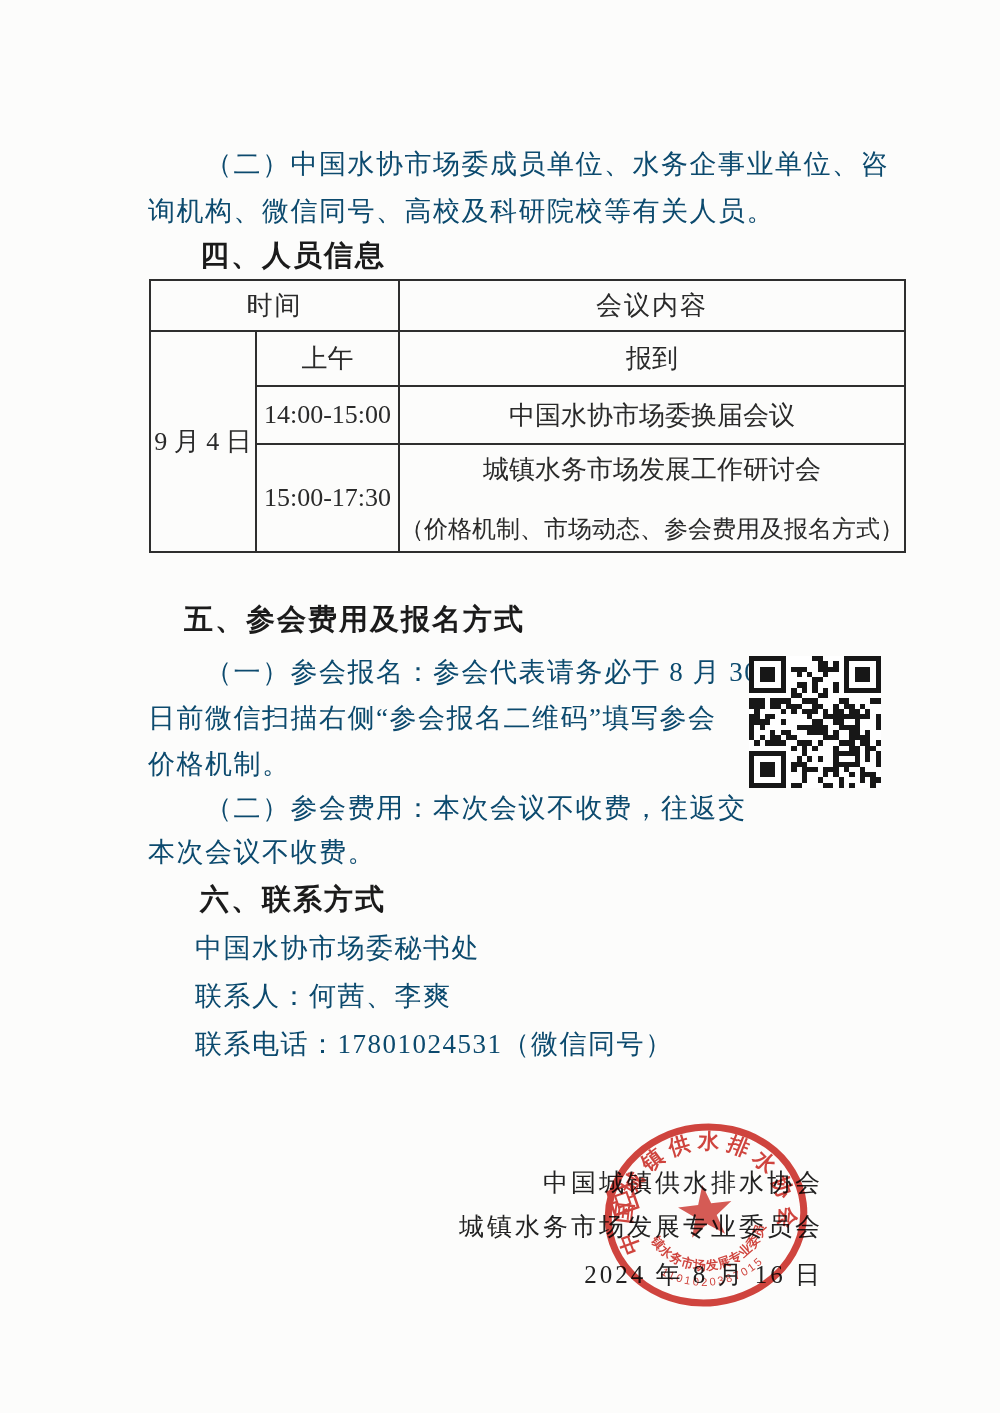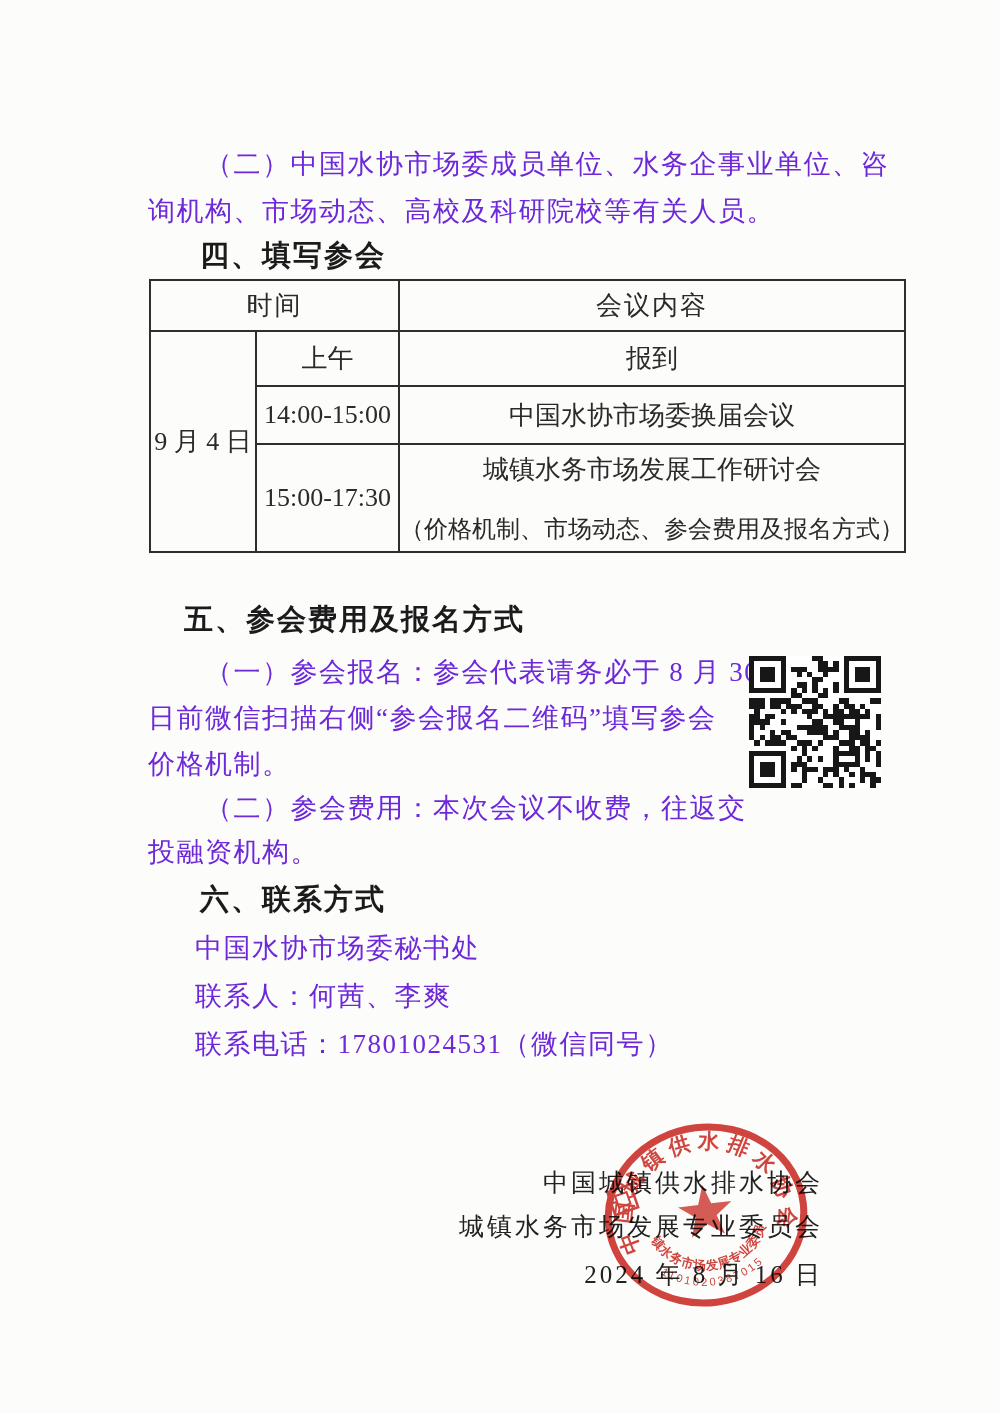--- a/index.html
+++ b/index.html
@@ -5,21 +5,21 @@
   html,body{margin:0;padding:0;}
   body{
     width:1000px;height:1413px;position:relative;
     background:#fcfcfb;
     font-family:"Liberation Serif","DejaVu Serif",serif;
     color:#262626;overflow:hidden;
   }
   .abs{position:absolute;}
   .bline{
     white-space:nowrap;font-size:27px;letter-spacing:1.5px;
-    line-height:44px;height:44px;color:#6d28d9;
+    line-height:44px;height:44px;color:#0c4a6e;
   }
   .indent{padding-left:57px;}
   .heading{
     font-family:"Liberation Sans","DejaVu Sans",sans-serif;
     font-weight:700;font-size:29px;letter-spacing:2px;color:#1b1b1b;
     white-space:nowrap;
   }
   table.sched{
     border-collapse:collapse;table-layout:fixed;
     font-size:26px;color:#2a2a2a;border-radius:14px;
@@ -41,23 +41,23 @@
   }
   #qr-svg{
     position:absolute;left:749px;top:656px;width:132px;height:132px;
     shape-rendering:crispEdges;fill:#171717;background:#fff;
   }
 </style>
 </head>
 <body>
 
 <div class="abs bline indent" style="left:148px;top:142px;width:730px">（二）中国水协市场委成员单位、水务企事业单位、咨</div>
-<div class="abs bline" style="left:148px;top:189px;width:730px">询机构、市场动态、高校及科研院校等有关人员。</div>
-
-<div class="abs heading" style="left:200px;top:236px">四、填写参会</div>
+<div class="abs bline" style="left:148px;top:189px;width:730px">询机构、微信同号、高校及科研院校等有关人员。</div>
+
+<div class="abs heading" style="left:200px;top:236px">四、人员信息</div>
 
 <table class="sched abs" style="left:149px;top:279px">
   <colgroup>
       <col style="width:106px">
       <col style="width:143px">
       <col style="width:468px">
     </colgroup>
   <tbody>
       <tr style="height:51px">
     <th colspan="2">时间</th>
@@ -394,21 +394,21 @@
     <rect x="8" y="24" width="1" height="1"></rect>
     <rect x="9" y="24" width="1" height="1"></rect>
     <rect x="14" y="24" width="1" height="1"></rect>
     <rect x="15" y="24" width="1" height="1"></rect>
     <rect x="17" y="24" width="1" height="1"></rect>
     <rect x="19" y="24" width="1" height="1"></rect>
     <rect x="23" y="24" width="1" height="1"></rect>
   </svg>
 
 <div class="abs bline indent" style="left:148px;top:786px;width:730px">（二）参会费用：本次会议不收费，往返交</div>
-<div class="abs bline" style="left:148px;top:830px;width:730px">投融资机构。</div>
+<div class="abs bline" style="left:148px;top:830px;width:730px">本次会议不收费。</div>
 
 <div class="abs heading" style="left:200px;top:880px">六、联系方式</div>
 
 <div class="abs bline" style="left:195px;top:926px;width:680px">中国水协市场委秘书处</div>
 <div class="abs bline" style="left:195px;top:974px;width:680px">联系人：何茜、李爽</div>
 <div class="abs bline" style="left:195px;top:1022px;width:680px">联系电话：17801024531（微信同号）</div>
 
 <div class="abs sig-line" style="top:1166px">中国城镇供水排水协会</div>
 <div class="abs sig-line" style="top:1210px">城镇水务市场发展专业委员会</div>
 <div class="abs sig-line" style="top:1258px">2024 年 8 月 16 日</div>

